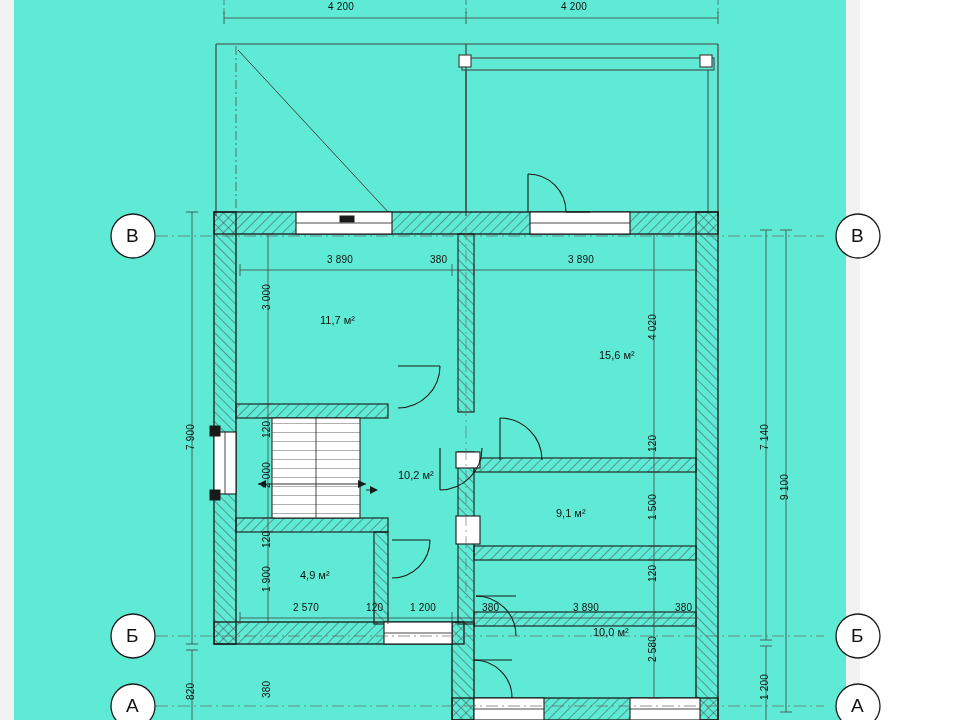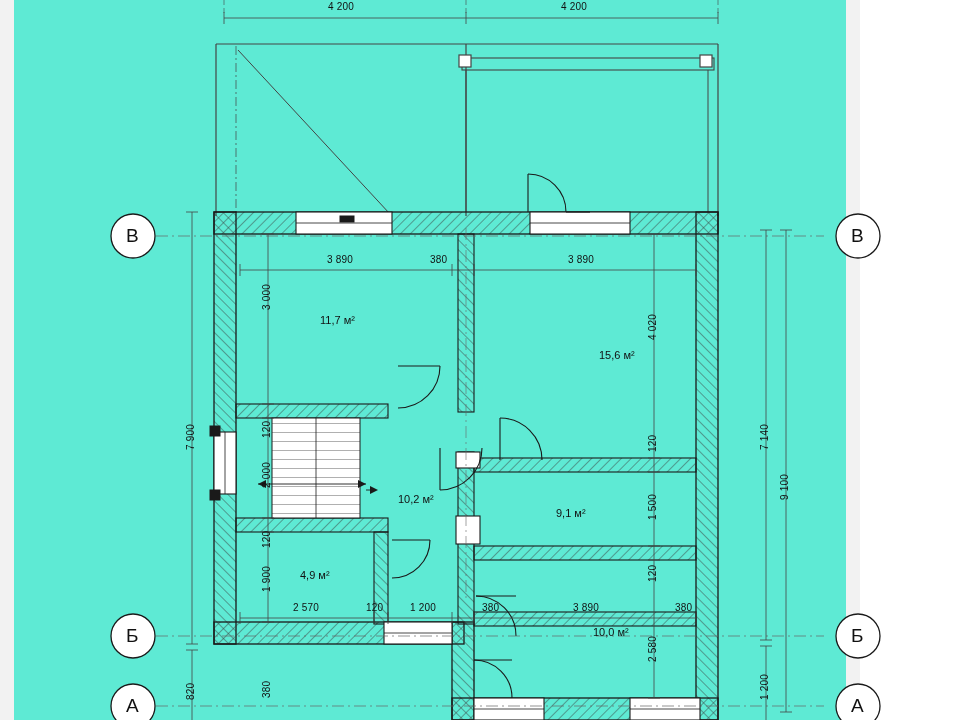--- a/index.html
+++ b/index.html
@@ -294,21 +294,21 @@
     <div class="lbl dim vert" style="left:648px; top:520px;">1 500</div>
     <div class="lbl dim vert" style="left:648px; top:582px;">120</div>
     <div class="lbl dim vert" style="left:648px; top:662px;">2 580</div>
 
     <div class="lbl dim vert" style="left:760px; top:450px;">7 140</div>
     <div class="lbl dim vert" style="left:780px; top:500px;">9 100</div>
     <div class="lbl dim vert" style="left:760px; top:700px;">1 200</div>
 
     <div class="lbl area" style="left:320px; top:315px;">11,7 м²</div>
     <div class="lbl area" style="left:556px; top:350px;margin-left:43px;">15,6 м²</div>
-    <div class="lbl area" style="left:398px; top:494px;">10,2 м²</div>
+    <div class="lbl area" style="left:398px; top:470px;">10,2 м²</div>
     <div class="lbl area" style="left:556px; top:508px;">9,1 м²</div>
     <div class="lbl area" style="left:300px; top:570px;">4,9 м²</div>
     <div class="lbl area" style="left:566px; top:627px;margin-left:27px;">10,0 м²</div>
 
     <div class="lbl axis-letter" style="left:126px; top:226px;">В</div>
     <div class="lbl axis-letter" style="left:126px; top:626px;">Б</div>
     <div class="lbl axis-letter" style="left:126px; top:696px;">А</div>
 
     <div class="lbl axis-letter" style="left:851px; top:226px;">В</div>
     <div class="lbl axis-letter" style="left:851px; top:626px;">Б</div>

